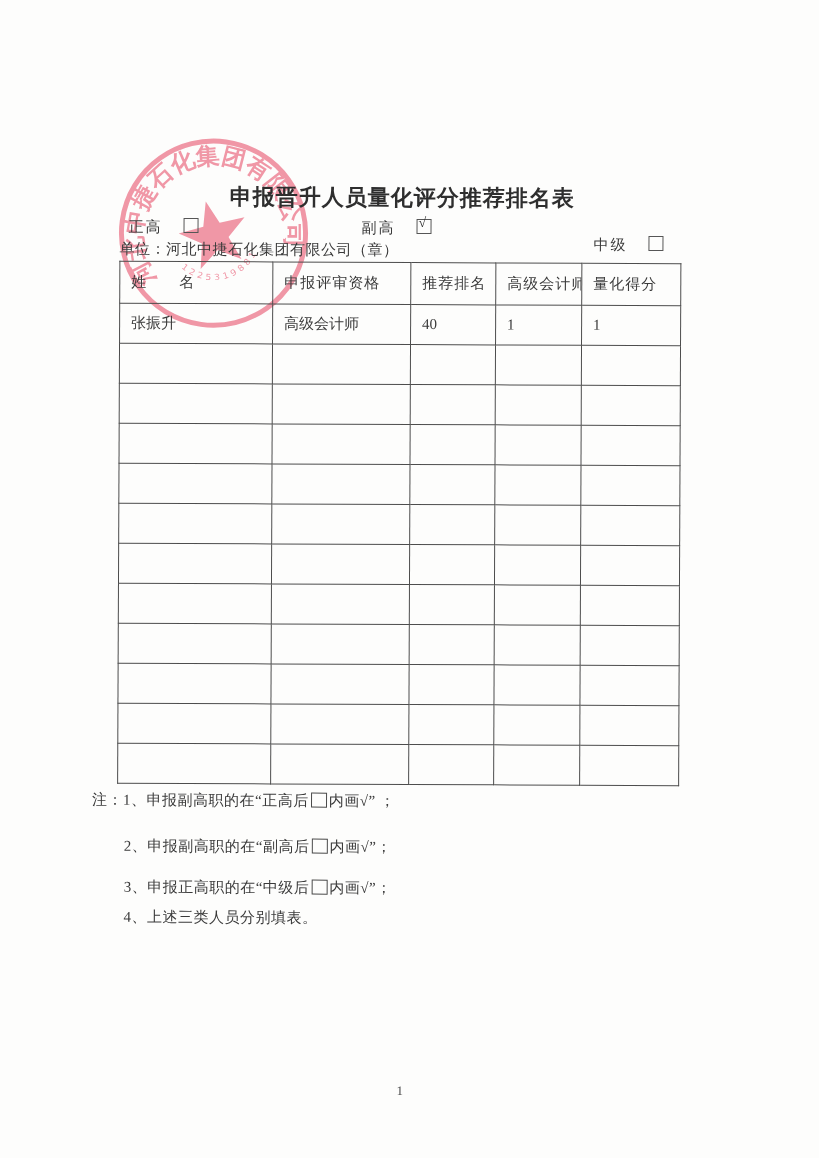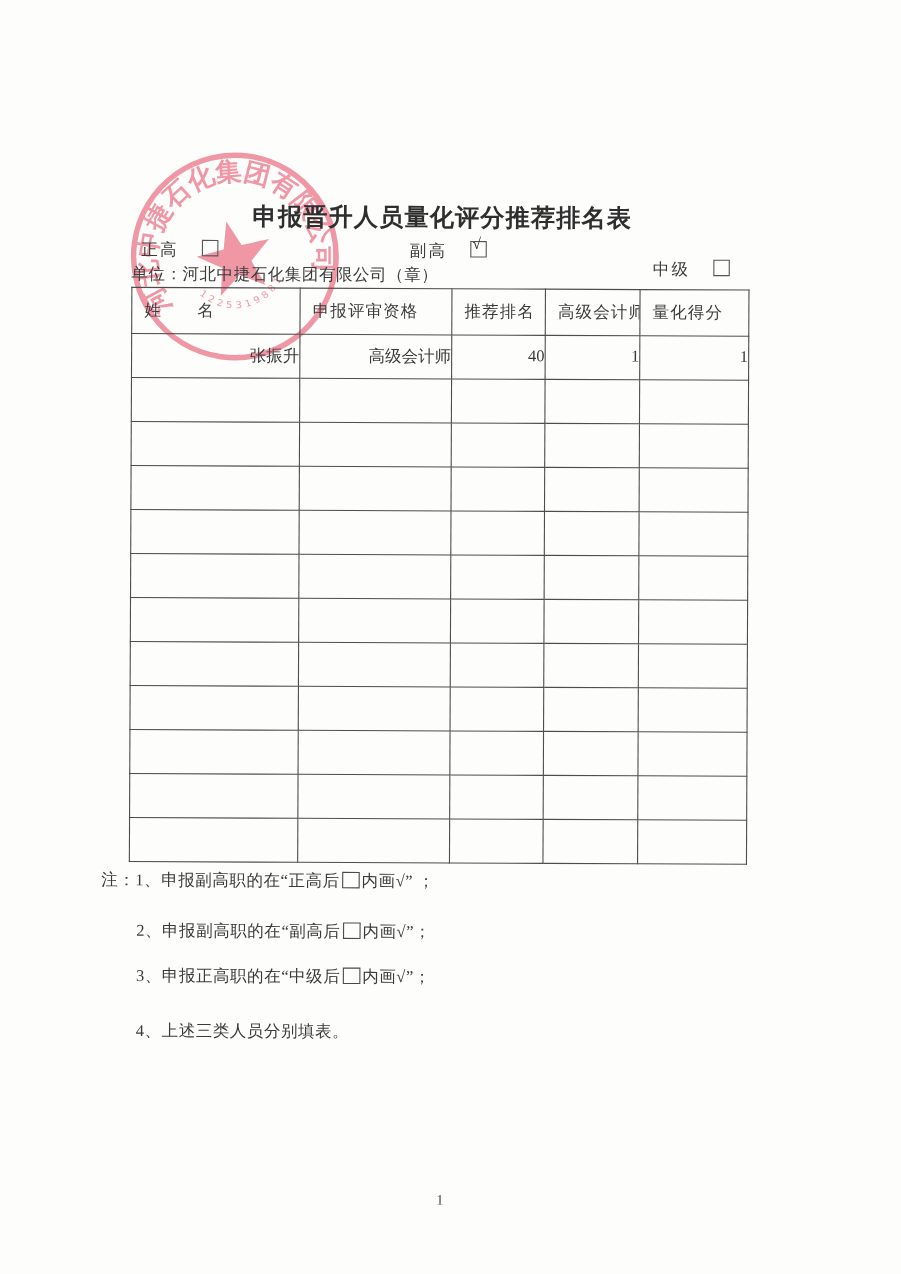--- a/index.html
+++ b/index.html
@@ -23,21 +23,21 @@
     font-family:"DejaVu Sans","Liberation Sans",sans-serif;
     font-size:22px;font-weight:bold;color:#2e2e2e;
     letter-spacing:1px;
   }
   .level-row .level-item{
     position:absolute;top:219px;
     display:flex;align-items:flex-start;gap:21px;
     font-size:15px;color:#3a3a3a;letter-spacing:2px;
   }
   .lv-zhenggao{left:127px;}
-  .lv-fugao{left:371px;}
+  .lv-fugao{left:360px;}
   .lv-zhongji{left:592px;margin-top:16px;}
   .checkbox{
     width:13px;height:13px;
     border:1.4px solid #565656;
     display:inline-block;position:relative;
     background:transparent;flex:0 0 auto;
   }
   .checkbox .mark{
     position:absolute;left:1px;top:-5px;
     font-size:14px;color:#2f2f2f;letter-spacing:0;
@@ -51,27 +51,27 @@
     width:561px;border-collapse:collapse;table-layout:fixed;
   }
   .rank-table th,.rank-table td{
     border:1.5px solid #4d4d4d;
     font-size:15px;font-weight:normal;color:#3a3a3a;
     text-align:left;vertical-align:middle;
     padding:0 0 0 11px;
     overflow:hidden;white-space:nowrap;
   }
   .rank-table thead th{height:41px;letter-spacing:1px;}
-  .rank-table tbody td{height:39px;text-align:right;}
+  .rank-table tbody td{height:39px;}
   .notes{position:absolute;left:0;top:0;font-size:15px;color:#3a3a3a;}
   .note-line{position:absolute;white-space:nowrap;letter-spacing:0.5px;}
   .note-1{left:93px;top:792px;}
   .note-2{left:125px;top:838px;}
   .note-3{left:125px;top:879px;}
-  .note-4{left:125px;top:909px;margin-top:20px;}
+  .note-4{left:125px;top:909px;}
   .note-box{
     display:inline-block;width:14px;height:13px;
     border:1.3px solid #4a4a4a;
     vertical-align:-2px;margin:0 2px;
   }
   .page-number{
     position:absolute;left:382px;top:1083px;width:40px;
     text-align:center;font-size:13px;color:#4a4a4a;
   }
   .seal{

